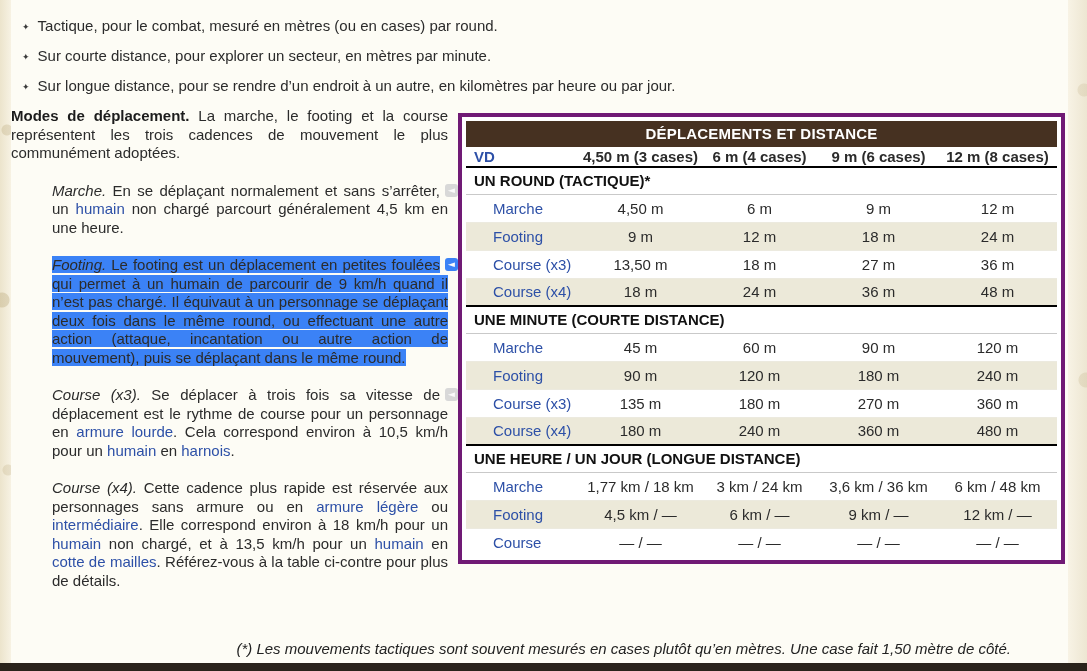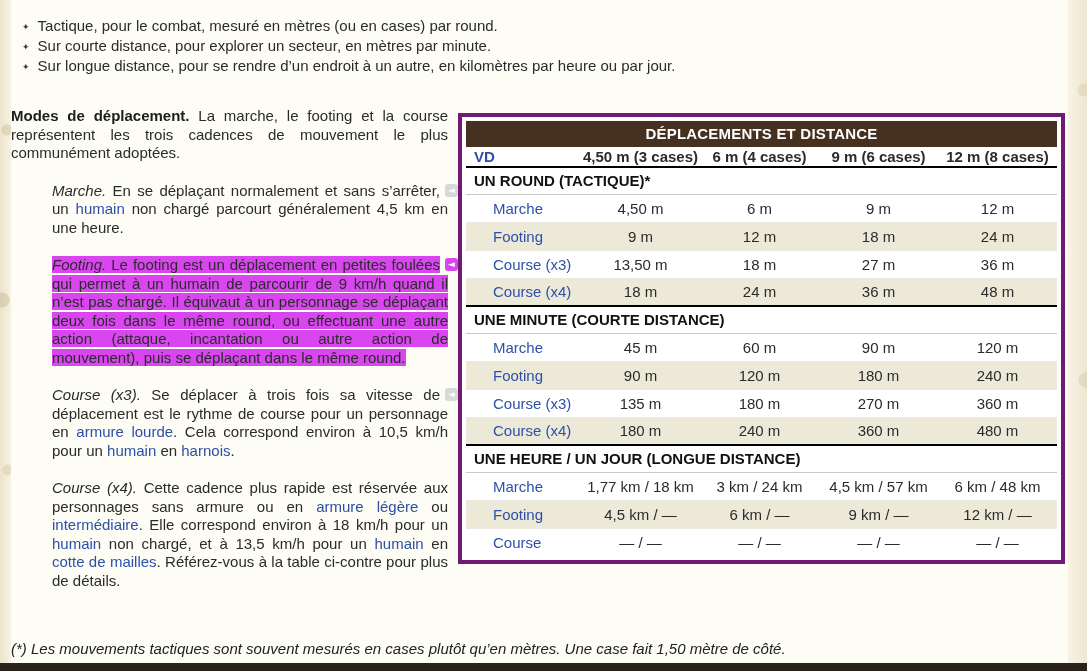--- a/index.html
+++ b/index.html
@@ -27,36 +27,36 @@
       linear-gradient(270deg,#ede6d2,#f8f3e5);
   }
   .bottom-bar { position:absolute; left:0; bottom:0; width:100%; height:8px; background:#2a231b; z-index:6; }
 
   a.link, a.tlink { color:#2d50a7; text-decoration:none; }
 
   
   .intro { position:absolute; left:11px; top:4px; right:30px; }
   .intro .lead { line-height:19px; }
   .bullets { list-style:none; margin-top:13px; }
-  .bullets li { line-height:18px; padding-left:11px; }
+  .bullets li { line-height:18px; padding-left:11px;margin-top:10px; }
   .bullet-glyph { font-size:9px; color:#3a3a3a; margin-right:8px; position:relative; top:-1px; }
 
   
   .left-col { position:absolute; left:11px; top:107px; width:437px; }
   .left-col p { text-align:justify; line-height:18.5px; }
   .modes-para b { color:#1c1c1c; }
   .mode-para { margin:19px 0 0 41px; position:relative; }
   .mode-para i { font-style:italic; }
   .jump-icon {
     float:right; width:13px; height:13px; margin:2px -10px 2px 5px;
     background:#d8d8d8; border-radius:3px; color:#fbfbfb;
     font-size:9px; line-height:13px; text-align:center; cursor:pointer;
     font-family:"DejaVu Sans", sans-serif;
   }
-  .hl span, .hl i, .hl a { background:#d946ef; }
+  .hl span, .hl i, .hl a { background:#3b82f6; }
 
   
   .table-wrap {
     position:absolute; left:458px; top:113px; width:607px;
     border:4px solid #701a75; background:#fff; padding:4px;
   }
   .caption {
     background:#463121; color:#fff; font-weight:bold; text-align:center;
     height:26px; line-height:26px; letter-spacing:.2px;
   }
@@ -65,21 +65,21 @@
   td { overflow:hidden; white-space:nowrap; }
   .vd-row td { height:20px; font-weight:bold; text-align:center; border-bottom:2px solid #000; }
   .vd-row td.vd { text-align:left; padding-left:8px; }
   .vd-row td.vd a { color:#2d50a7; }
   tr.section td { height:27px; font-weight:bold; padding-left:8px; border-bottom:1px solid #c9c9c9; color:#111; }
   tr.section-sep td { border-top:2px solid #000; }
   tr.data td { height:28px; text-align:center; border-top:1px solid #eceadf; }
   tr.data td.lbl { text-align:left; padding-left:27px; }
   tr.r-even { background:#ece9d9; }
 
-  .footnote { position:absolute; left:11px; top:640px; width:1000px; font-style:italic; font-size:15px; color:#222; }
+  .footnote { position:absolute; left:11px; top:640px; width:1000px; font-style:italic; font-size:15px; color:#222;text-align:right; }
 </style>
 </head>
 <body>
 
 <div class="edge-left"></div>
 <div class="edge-right"></div>
 <div class="bottom-bar"></div>
 
 <div class="intro">
   <ul class="bullets">
@@ -192,21 +192,21 @@
       <td>480 m</td>
     </tr>
 
     <tr class="section section-sep">
       <td colspan="5">UNE HEURE / UN JOUR (LONGUE DISTANCE)</td>
     </tr>
     <tr class="data">
       <td class="lbl"><a class="tlink" href="#">Marche</a></td>
       <td>1,77 km / 18 km</td>
       <td>3 km / 24 km</td>
-      <td>4,5 km / 57 km</td>
+      <td>3,6 km / 36 km</td>
       <td>6 km / 48 km</td>
     </tr>
     <tr class="data r-even">
       <td class="lbl"><a class="tlink" href="#">Footing</a></td>
       <td>4,5 km / —</td>
       <td>6 km / —</td>
       <td>9 km / —</td>
       <td>12 km / —</td>
     </tr>
     <tr class="data">

